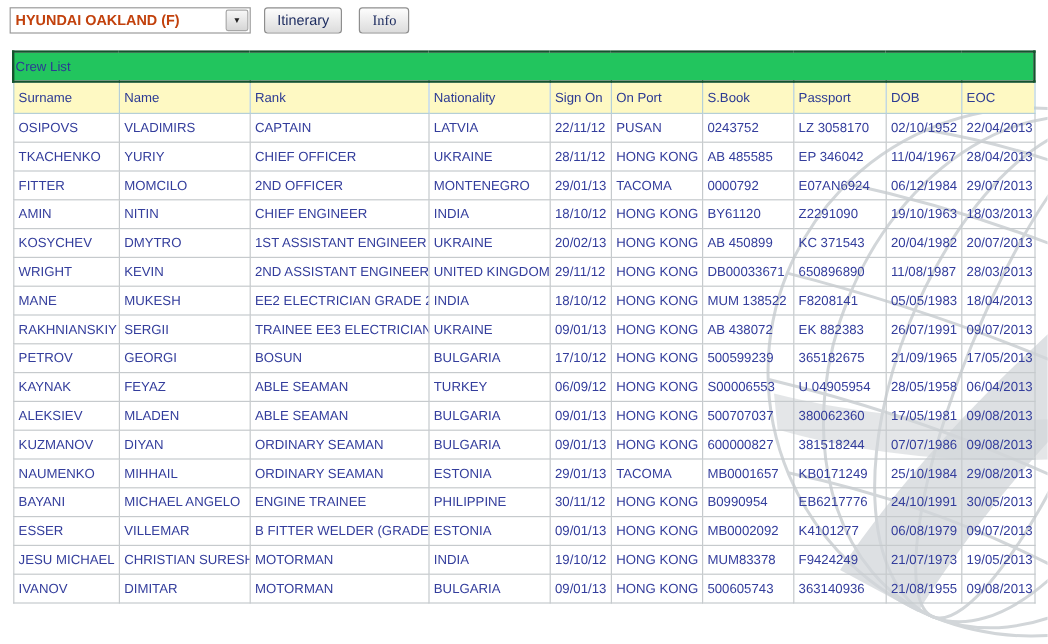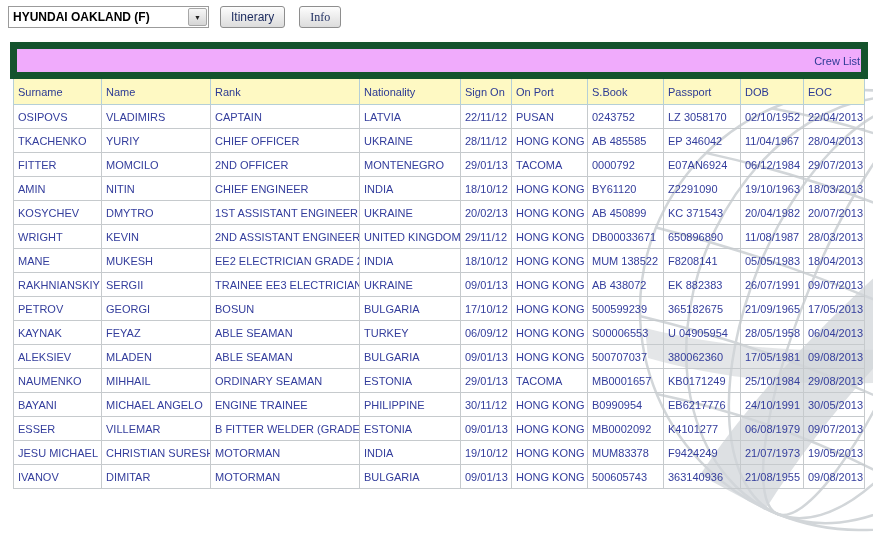--- a/index.html
+++ b/index.html
@@ -15,21 +15,21 @@
     position:absolute;top:6px;left:8px;height:22px;
     display:flex;align-items:center;gap:11px;z-index:3;
   }
   .combobox{
     width:199px;height:20px;background:#ffffff;
     border:1px solid #9b9b9b;
     display:flex;align-items:center;justify-content:space-between;
     cursor:default;
   }
   .combobox .cb-value{
-    font-size:12px;font-weight:bold;color:#000000;
+    font-size:12px;font-weight:bold;color:#c2410c;
     padding-left:4px;white-space:nowrap;overflow:hidden;
   }
   .combobox .cb-arrow{
     width:17px;height:16px;margin-right:1px;flex:0 0 auto;
     background:linear-gradient(#f7f7f7,#d6d6d6);
     border:1px solid #a7a7a7;border-radius:2px;
     display:flex;align-items:center;justify-content:center;
     font-size:7px;color:#222;line-height:1;
   }
   .btn{
@@ -47,22 +47,22 @@
   
   .table-wrap{position:absolute;left:10px;top:42px;z-index:1;}
   table.crew{
     width:851px;border-collapse:collapse;table-layout:fixed;
     font-size:11px;color:#333d9c;
   }
   table.crew td, table.crew th{
     overflow:hidden;white-space:nowrap;
   }
   tr.title-row td{
-    background:#f0abfc;height:21px;text-align:right;
-    border:7px solid #14532d;font-weight:normal;color:#2c3a94;
+    background:#22c55e;height:21px;text-align:left;
+    border:2px solid #14532d;font-weight:normal;color:#2c3a94;
   }
   tr.header-row th{
     background:#fef9c3;height:23px;text-align:left;padding-left:4px;
     border:1px solid #b5cfd7;font-weight:normal;color:#2c3a94;
   }
   tbody.data tr td{
     background:transparent;height:21px;padding-left:4px;
     border:1px solid #c6cacd;
   }
   col.c-surname{width:88px;}  col.c-name{width:109px;}
@@ -259,20 +259,32 @@
           <td>ABLE SEAMAN</td>
           <td>BULGARIA</td>
           <td>09/01/13</td>
           <td>HONG KONG</td>
           <td>500707037</td>
           <td>380062360</td>
           <td>17/05/1981</td>
           <td>09/08/2013</td>
         </tr>
         <tr>
+          <td>KUZMANOV</td>
+          <td>DIYAN</td>
+          <td>ORDINARY SEAMAN</td>
+          <td>BULGARIA</td>
+          <td>09/01/13</td>
+          <td>HONG KONG</td>
+          <td>600000827</td>
+          <td>381518244</td>
+          <td>07/07/1986</td>
+          <td>09/08/2013</td>
+        </tr>
+        <tr>
           <td>NAUMENKO</td>
           <td>MIHHAIL</td>
           <td>ORDINARY SEAMAN</td>
           <td>ESTONIA</td>
           <td>29/01/13</td>
           <td>TACOMA</td>
           <td>MB0001657</td>
           <td>KB0171249</td>
           <td>25/10/1984</td>
           <td>29/08/2013</td>

